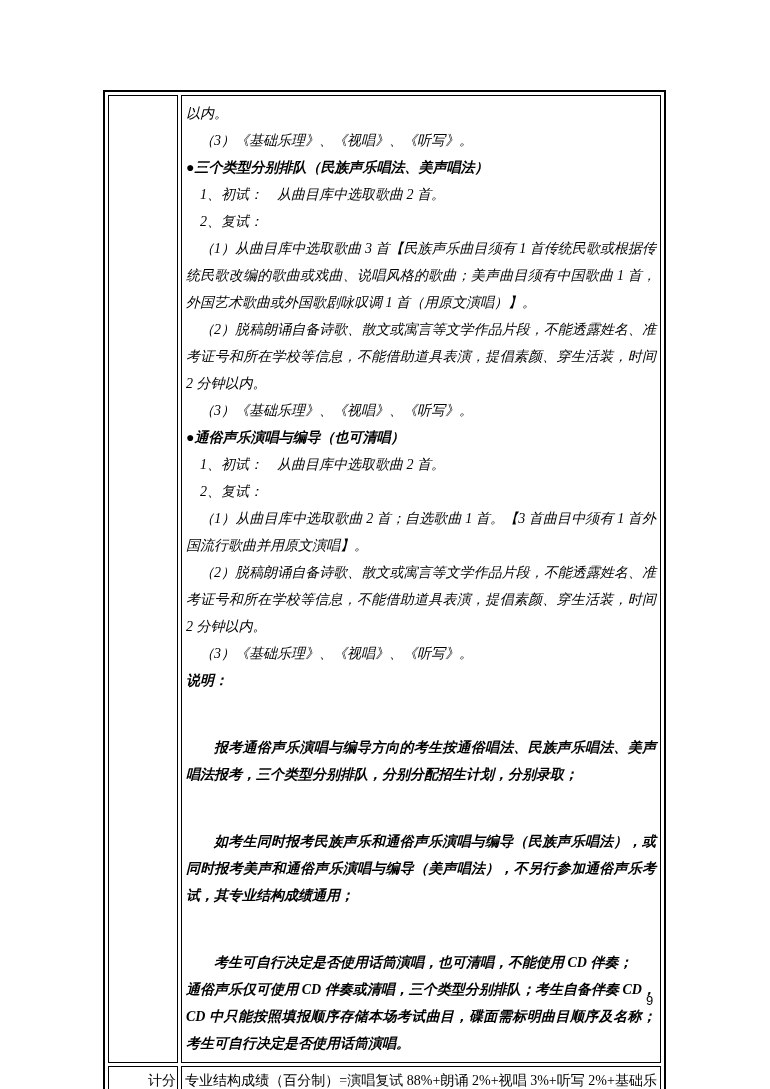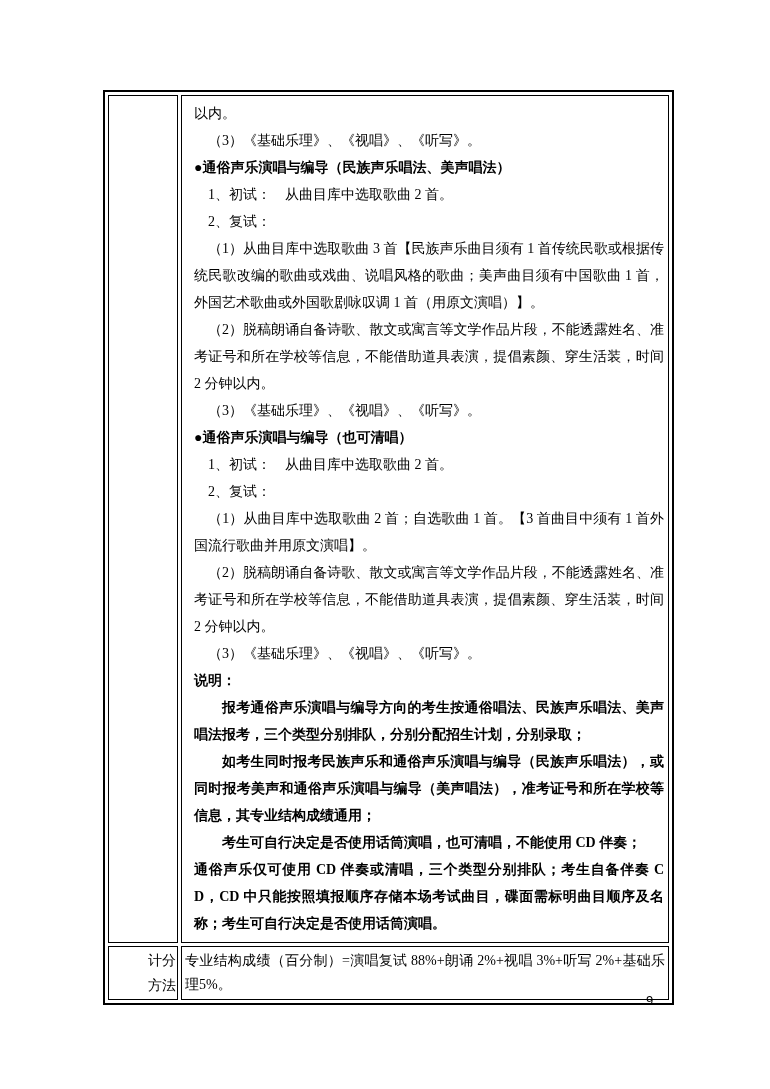--- a/index.html
+++ b/index.html
@@ -28,32 +28,33 @@
   }
   table.doc-table td {
     border: 1px solid #000000;
     vertical-align: top;
     background: #ffffff;
   }
   td.label-col { width: 66px; }
   td.content-col { width: 476px; }
 
   .content-inner {
-    padding: 3px 3px 4px 11px;
+    padding: 3px 3px 4px 3px;
     width: 470px;
+    font-style: italic;
   }
   .para {
     margin: 0;
     font-size: 14px;
     line-height: 27px;
     text-align: justify;
     word-break: break-all;
   }
   .para.ind1 { text-indent: 14px; }
-  .para.ind2 { text-indent: 28px; }
+  .para.ind2 { text-indent: 28px; margin-top: 40px; }
   .para.bold { font-weight: bold; }
 
   td.score-label-cell {
     text-align: right;
     vertical-align: middle;
   }
   .score-label-line {
     display: block;
     font-size: 14px;
     line-height: 25px;
@@ -80,35 +81,35 @@
 <div class="page">
 
   <table class="doc-table">
     <tbody>
         <tr>
       <td class="label-col"></td>
       <td class="content-col">
         <div class="content-inner">
               <p class="para ind0">以内。</p>
               <p class="para ind1">（3）《基础乐理》、《视唱》、《听写》。</p>
-              <p class="para ind0 bold">●通俗声乐演唱与编导（民族声乐唱法、美声唱法）</p>
+              <p class="para ind0 bold">●三个类型分别排队（民族声乐唱法、美声唱法）</p>
               <p class="para ind1">1、初试：　从曲目库中选取歌曲 2 首。</p>
               <p class="para ind1">2、复试：</p>
               <p class="para ind1">（1）从曲目库中选取歌曲 3 首【民族声乐曲目须有 1 首传统民歌或根据传统民歌改编的歌曲或戏曲、说唱风格的歌曲；美声曲目须有中国歌曲 1 首，外国艺术歌曲或外国歌剧咏叹调 1 首（用原文演唱）】。</p>
               <p class="para ind1">（2）脱稿朗诵自备诗歌、散文或寓言等文学作品片段，不能透露姓名、准考证号和所在学校等信息，不能借助道具表演，提倡素颜、穿生活装，时间 2 分钟以内。</p>
               <p class="para ind1">（3）《基础乐理》、《视唱》、《听写》。</p>
               <p class="para ind0 bold">●通俗声乐演唱与编导（也可清唱）</p>
               <p class="para ind1">1、初试：　从曲目库中选取歌曲 2 首。</p>
               <p class="para ind1">2、复试：</p>
               <p class="para ind1">（1）从曲目库中选取歌曲 2 首；自选歌曲 1 首。【3 首曲目中须有 1 首外国流行歌曲并用原文演唱】。</p>
               <p class="para ind1">（2）脱稿朗诵自备诗歌、散文或寓言等文学作品片段，不能透露姓名、准考证号和所在学校等信息，不能借助道具表演，提倡素颜、穿生活装，时间 2 分钟以内。</p>
               <p class="para ind1">（3）《基础乐理》、《视唱》、《听写》。</p>
               <p class="para ind0 bold">说明：</p>
               <p class="para ind2 bold">报考通俗声乐演唱与编导方向的考生按通俗唱法、民族声乐唱法、美声唱法报考，三个类型分别排队，分别分配招生计划，分别录取；</p>
-              <p class="para ind2 bold">如考生同时报考民族声乐和通俗声乐演唱与编导（民族声乐唱法），或同时报考美声和通俗声乐演唱与编导（美声唱法），准考证号和所在学校等信息，其专业结构成绩通用；</p>
+              <p class="para ind2 bold">如考生同时报考民族声乐和通俗声乐演唱与编导（民族声乐唱法），或同时报考美声和通俗声乐演唱与编导（美声唱法），不另行参加通俗声乐考试，其专业结构成绩通用；</p>
               <p class="para ind2 bold">考生可自行决定是否使用话筒演唱，也可清唱，不能使用 CD 伴奏；</p>
               <p class="para ind0 bold">通俗声乐仅可使用 CD 伴奏或清唱，三个类型分别排队；考生自备伴奏 CD，CD 中只能按照填报顺序存储本场考试曲目，碟面需标明曲目顺序及名称；考生可自行决定是否使用话筒演唱。</p>
             </div>
       </td>
     </tr>
     <tr>
       <td class="label-col score-label-cell">
         <span class="score-label-line">计分</span>
         <span class="score-label-line">方法</span>
       </td>

